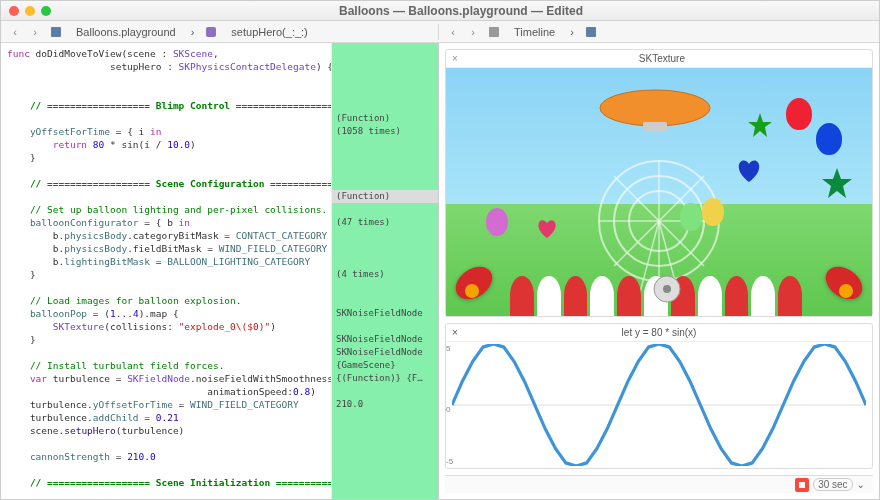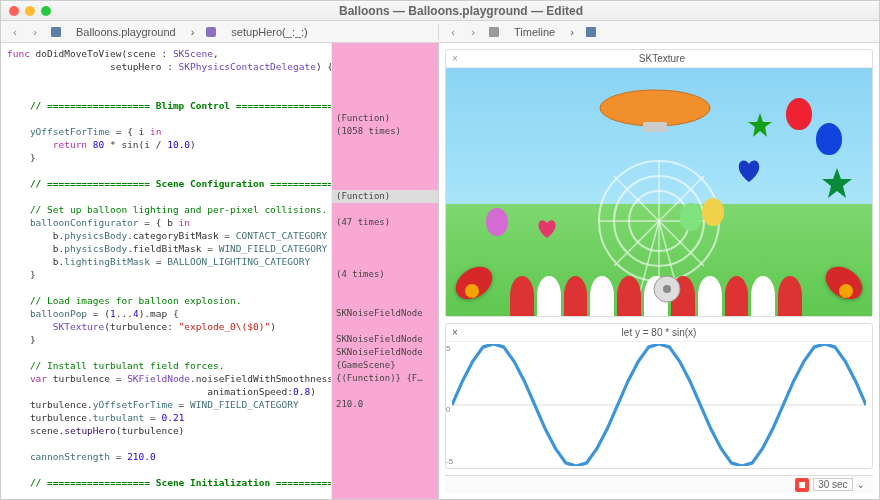--- a/index.html
+++ b/index.html
@@ -18,21 +18,21 @@
 .jumpbar .left, .jumpbar .right { display:flex; align-items:center; gap:4px; padding:0 6px; }
 .jumpbar .left { flex:0 0 438px; border-right:1px solid #d8d8d8; }
 .jumpbar .right { flex:1; }
 .navbtn { width:16px; height:16px; display:flex; align-items:center; justify-content:center; color:#888; cursor:pointer; }
 .crumb { display:flex; align-items:center; gap:15px; padding:0 4px; cursor:pointer; }
 .crumb svg { width:10px; height:10px; }
 
 
 .main { flex:1; display:flex; overflow:hidden; }
 .codecol { width:330px; background:#fff; overflow:hidden; font-family:Menlo,Consolas,monospace; font-size:9.5px; line-height:13px; padding:4px 6px; white-space:pre; }
-.resultcol { width:108px; background:#f9a8d4; border-left:1px solid #eee; border-right:1px solid #ccc; overflow:hidden; font-family:Menlo,monospace; font-size:9px; line-height:13px; padding:4px 4px; color:#444; }
+.resultcol { width:108px; background:#86efac; border-left:1px solid #eee; border-right:1px solid #ccc; overflow:hidden; font-family:Menlo,monospace; font-size:9px; line-height:13px; padding:4px 4px; color:#444; }
 .resultcol .hl { background:#dcdcdc; margin:0 -4px; padding:0 4px; }
 .assist { flex:1; background:#fff; display:flex; flex-direction:column; padding:6px; gap:6px; }
 
 
 .kw{color:#b130a9}.type{color:#6f42c1}.str{color:#c41a16}.num{color:#1c00cf}.cmt{color:#008000}.cmt2{color:#008000;font-weight:bold}.id{color:#3f6e75}.fn{color:#2e0d6e}
 
 
 .panel { border:1px solid #ddd; border-radius:3px; background:#fff; display:flex; flex-direction:column; }
 .panel-head { height:18px; display:flex; align-items:center; border-bottom:1px solid #eee; padding:0 6px; font-size:10px; color:#555; }
 .panel-close { color:#999; cursor:pointer; margin-right:auto;}
@@ -43,21 +43,21 @@
 .chart { height:146px; }
 .chart-head { height:18px; display:flex; align-items:center; justify-content:center; font-size:10px; color:#555; border-bottom:1px solid #eee; position:relative;}
 .chart-head .x { position:absolute; left:6px; }
 .chart-body { flex:1; padding:2px 6px; position:relative; }
 .axis { font-size:8px; color:#888; position:absolute; }
 
 
 .bottombar { height:18px; border-top:1px solid #ddd; background:#fafafa; display:flex; align-items:center; justify-content:flex-end; padding:0 8px; gap:4px; font-size:10px; color:#666;}
 .step { width:14px; height:14px; border-radius:2px; background:#ff463c; display:flex; align-items:center; justify-content:center;}
 .step div{width:6px;height:6px;background:#fff;}
-.timebox { border:1px solid #ccc; padding:0 4px; border-radius:0;}
+.timebox { border:1px solid #ccc; padding:0 4px; border-radius:6px;}
 
 
 .tent { position:absolute; bottom:0; width:70%; left:15%; height:40px;}
 .tent .stripe{position:absolute;bottom:0;width:8%;height:100%;background:#d33;border-radius:50% 50% 0 0;}
 .ferris { position:absolute; bottom:20px; left:50%; transform:translateX(-50%); }
 .ferris circle{fill:none;stroke:rgba(255,255,255,0.6);stroke-width:2;}
 .ferris line{stroke:rgba(255,255,255,0.6);stroke-width:1.5;}
 .cannon{position:absolute;bottom:15px;}
 .cannon svg{filter:drop-shadow(0 1px 2px rgba(0,0,0,.3));}
 .blimp{position:absolute;top:20px;left:35%;}
@@ -129,28 +129,28 @@
 
     <span class="cmt">// Set up balloon lighting and per-pixel collisions.</span>
     <span class="id">balloonConfigurator</span><span> = { b </span><span class="kw">in</span>
     <span>    b.</span><span class="id">physicsBody</span><span>.categoryBitMask = </span><span class="id">CONTACT_CATEGORY</span>
     <span>    b.</span><span class="id">physicsBody</span><span>.fieldBitMask = </span><span class="id">WIND_FIELD_CATEGORY</span>
     <span>    b.</span><span class="id">lightingBitMask</span><span> = </span><span class="id">BALLOON_LIGHTING_CATEGORY</span>
     <span>}</span>
 
     <span class="cmt">// Load images for balloon explosion.</span>
     <span class="id">balloonPop</span><span> = (</span><span class="num">1</span><span>...</span><span class="num">4</span><span>).map {</span>
-    <span>    </span><span class="type">SKTexture</span><span>(turbulence: </span><span class="str">"explode_0\($0)"</span><span>)</span>
+    <span>    </span><span class="type">SKTexture</span><span>(collisions: </span><span class="str">"explode_0\($0)"</span><span>)</span>
     <span>}</span>
 
     <span class="cmt">// Install turbulant field forces.</span>
     <span class="kw">var</span><span> turbulence = </span><span class="type">SKFieldNode</span><span>.noiseFieldWithSmoothness(</span>
     <span>                               animationSpeed:</span><span class="num">0.8</span><span>)</span>
     <span>turbulence.</span><span class="id">yOffsetForTime</span><span> = </span><span class="id">WIND_FIELD_CATEGORY</span>
-    <span>turbulence.</span><span class="id">turbulant</span><span> = </span><span class="num">0.21</span>
+    <span>turbulence.</span><span class="id">addChild</span><span> = </span><span class="num">0.21</span>
     <span>scene.</span><span class="fn">setupHero</span><span>(turbulence)</span>
 
     <span class="id">cannonStrength</span><span> = </span><span class="num">210.0</span>
 
     <span class="cmt2">// ================== Scene Initialization ==================</span>
 
     
     
     
     

